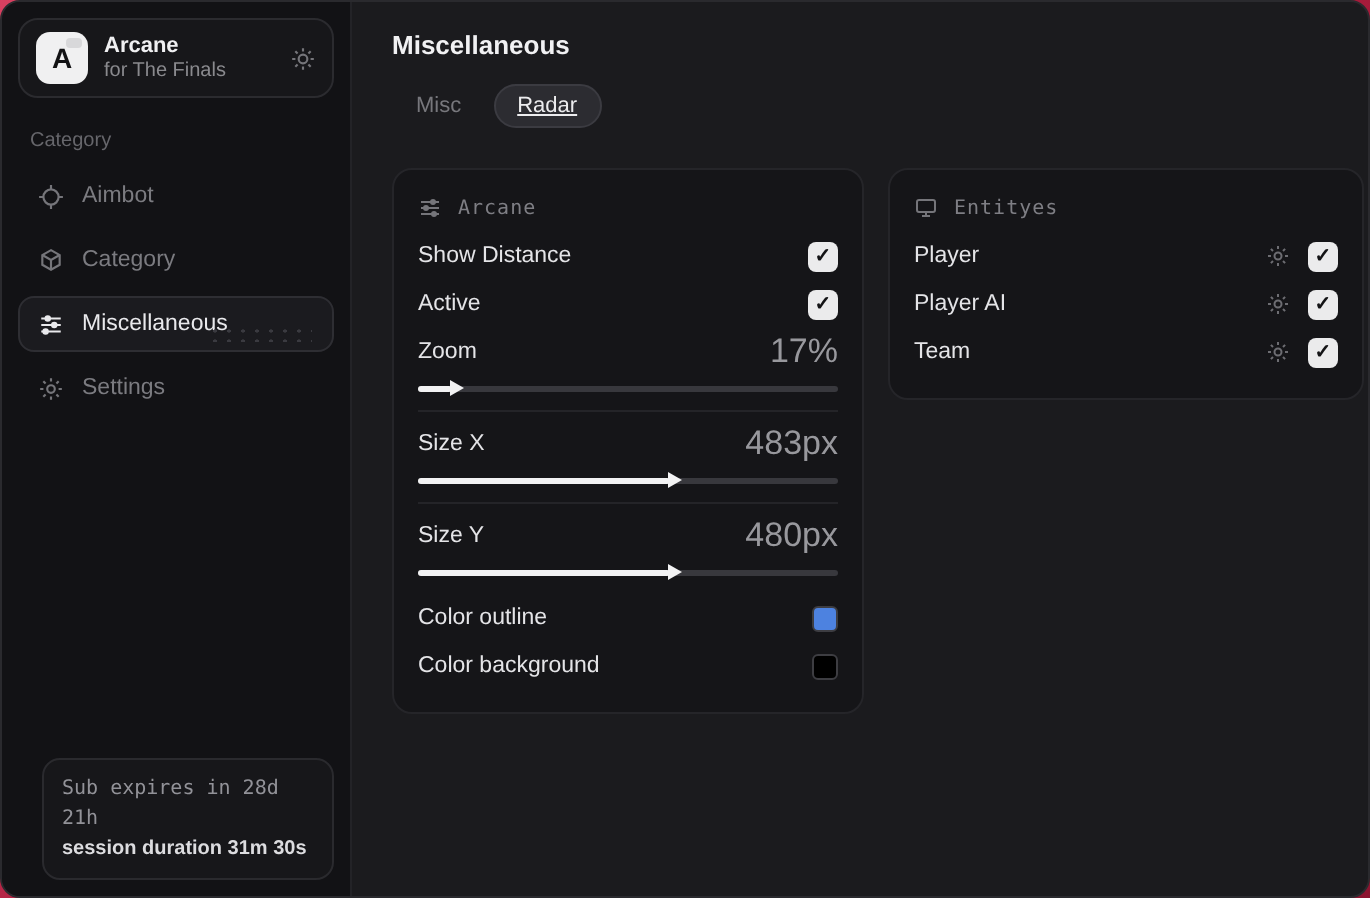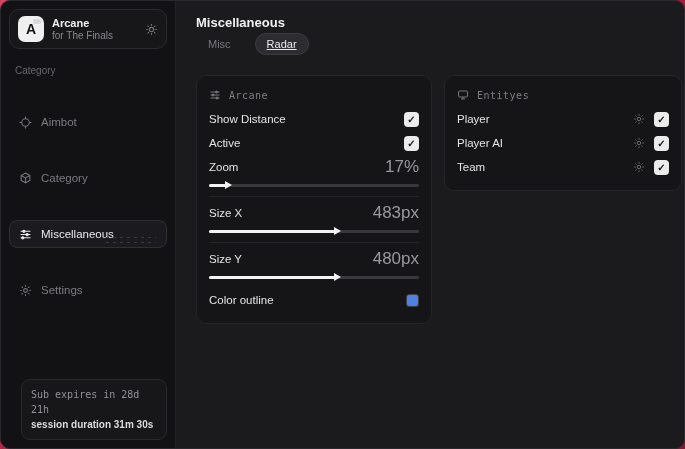--- a/index.html
+++ b/index.html
@@ -42,42 +42,42 @@
   .profile-title { font-size:11px; font-weight:bold; color:#f0f0f2; }
   .profile-sub { font-size:10px; color:#8a8a8e; }
   .icon { display:inline-flex; align-items:center; justify-content:center; color:#75757a; flex-shrink:0; }
   .icon svg { display:block; }
   .category-label { font-size:10px; color:#66666b; margin:16px 6px 8px; }
   .nav-item {
     height:28px; display:flex; align-items:center; gap:9px;
     padding:0 9px; margin-bottom:4px;
     color:#7b7b80; font-size:11.5px;
     border:1px solid transparent; border-radius:8px;
-    cursor:default; position:relative;margin-top:24px;
+    cursor:default; position:relative;
   }
   .nav-item.active {
     background:#1b1b1f; border-color:#2e2e33; color:#e9e9ec;
   }
   .nav-item.active .icon { color:#e9e9ec; }
   .nav-item.active::after {
     content:""; position:absolute; right:10px; bottom:4px; width:52px; height:8px;
     background-image: radial-gradient(#3a3a40 1px, transparent 1.2px);
     background-size:7px 5px;
   }
   .sidebar-spacer { flex:1; }
   .sub-card {
     border:1px solid #2a2a2e; border-radius:9px;
     background:#17171a; padding:7px 9px; line-height:1.5;margin-left:12px;
   }
   .sub-line1 { font-family:"DejaVu Sans Mono", monospace; font-size:10px; color:#93939а; color:#929298; }
   .sub-line2 { font-size:10px; font-weight:bold; color:#dcdcdf; }
   
   .main { flex:1; padding:14px 16px 0 20px; }
   .page-title { font-size:13px; font-weight:bold; color:#f1f1f3; }
-  .tabs { display:flex; align-items:center; gap:12px; margin-top:3px; }
+  .tabs { display:flex; align-items:center; gap:4px; margin-top:12px; }
   .tab {
     font-size:11px; padding:4px 11px; border-radius:999px;
     color:#77777c; border:1px solid transparent; cursor:default;
   }
   .tab.active { background:#2c2c31; border-color:#3b3b41; color:#ececee;text-decoration:underline; }
   .panels { display:flex; align-items:flex-start; gap:12px; margin-top:20px; }
   .panel {
     background:#151518; border:1px solid #252529; border-radius:10px;
     padding:9px 12px 11px;
   }
@@ -245,20 +245,24 @@
         </div>
         <div class="slider">
           <div class="slider-fill" style="width: 60%;"></div>
         </div>
 
         <div class="row">
           <span class="row-label">Color outline</span>
           <span class="swatch" style="background: rgb(77, 130, 224);"></span>
         </div>
 
+        <div class="row">
+          <span class="row-label">Color background</span>
+          <span class="swatch" style="background: rgb(0, 0, 0);"></span>
+        </div>
       </div>
 
       <div class="panel panel-entities">
         <div class="panel-header">
           <span class="icon">
             <svg width="12" height="12" viewBox="0 0 24 24" fill="none" stroke="currentColor" stroke-width="2">
               <rect x="3" y="4" width="18" height="12" rx="2"></rect>
                 <path d="M8 20h8M12 16v4"></path>
             </svg>
           </span>

